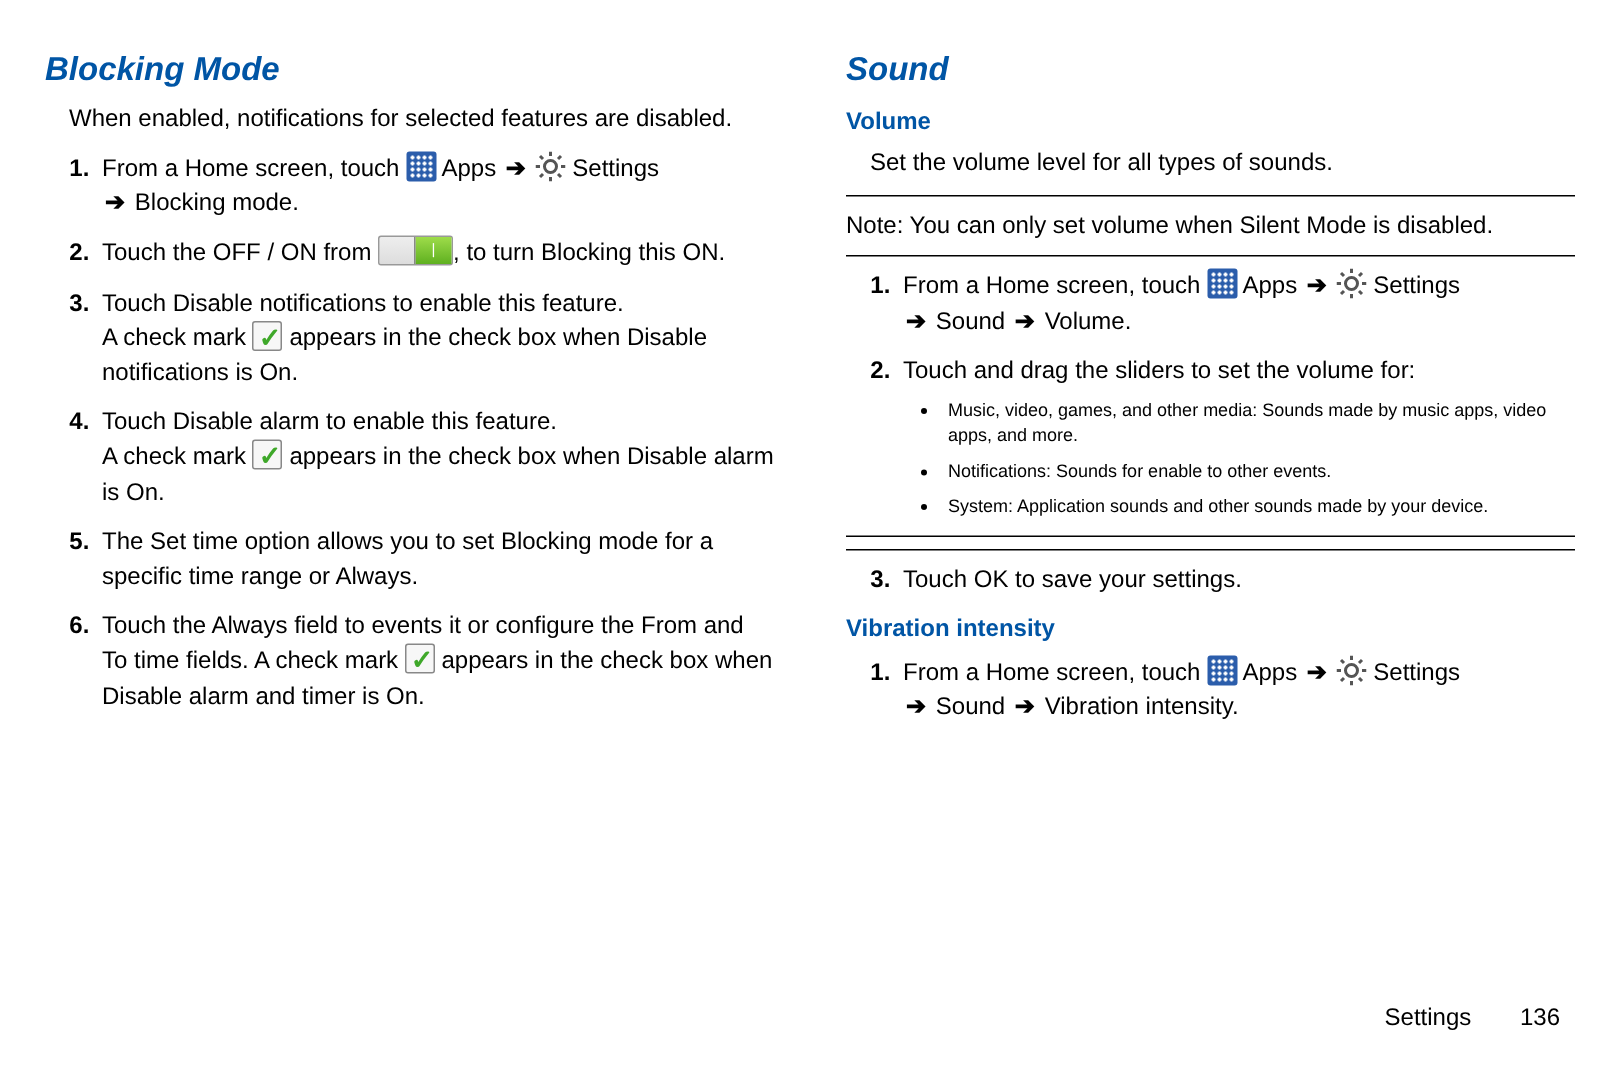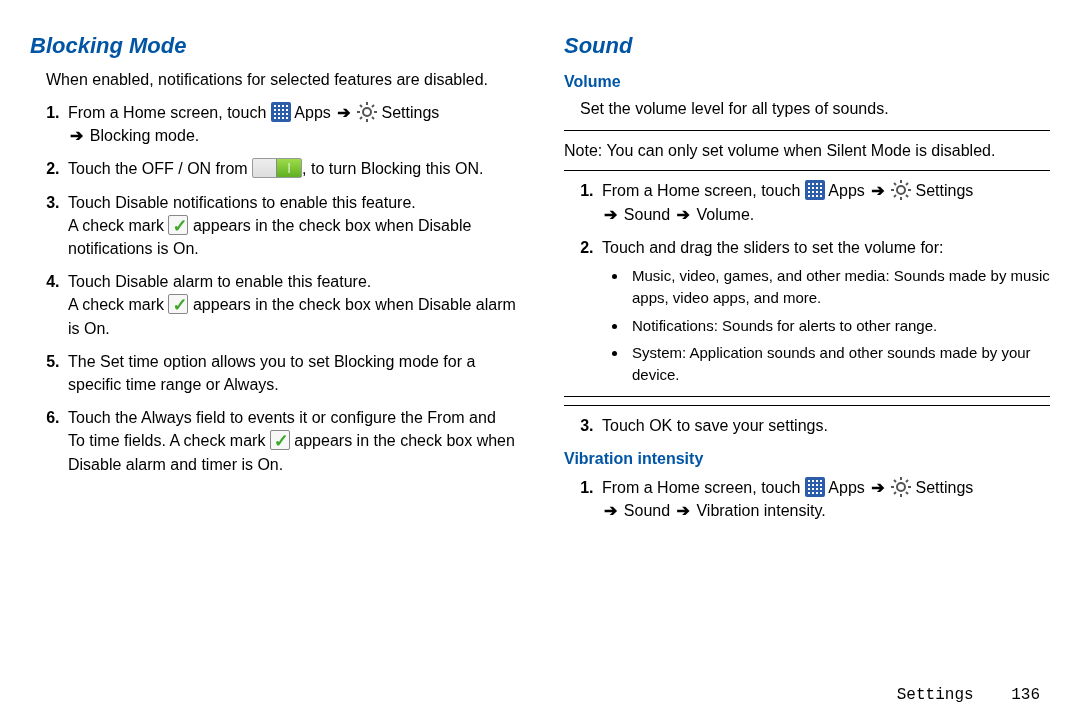--- a/index.html
+++ b/index.html
@@ -46,21 +46,21 @@
     margin-bottom: 10px;
     padding-left: 4px;
   }
   ol li::marker {
     font-weight: bold;
   }
   ul.bullets {
     list-style: disc;
     padding-left: 26px;
     margin: 6px 0;
-    font-size: 15px;
+    font-size: 12px;
   }
   ul.bullets li { margin-bottom: 6px; }
   .b { font-weight: normal; }
   .arrow {
     font-weight: bold;
     display: inline-block;
     margin: 0 2px;
   }
   .icon-apps {
     display: inline-block;
@@ -136,24 +136,23 @@
   hr.sep {
     border: none;
     border-top: 1px solid #000;
     margin: 8px 0;
   }
   .note, .tip {
     margin: 6px 0;
   }
   .footer {
     position: absolute;
-    bottom: 16px;
+    bottom: 32px;
     right: 40px;
     font-size: 16px;
-    font-family: Liberation Mono, monospace;
   }
   .footer .sec { margin-right: 28px; }
   .condensed { font-stretch: condensed; font-family: "Arial Narrow", Arial, sans-serif; }
 </style>
 </head>
 <body>
 
 <svg width="0" height="0" style="position:absolute">
   <defs>
     <g id="gear">
@@ -239,21 +238,21 @@
         <span class="b">Settings</span><br>
         <span class="arrow">➔</span>
         <span class="b">Sound</span>
         <span class="arrow">➔</span>
         <span class="b">Volume</span>.
       </li>
       <li>
         <span>Touch and drag the sliders to set the volume for:</span>
         <ul class="bullets condensed">
           <li><span class="b">Music, video, games, and other media</span><span>: Sounds made by music apps, video apps, and more.</span></li>
-          <li><span class="b">Notifications</span><span>: Sounds for alerts to other range.</span></li>
+          <li><span class="b">Notifications</span><span>: Sounds for enable to other events.</span></li>
           <li><span class="b">System</span><span>: Application sounds and other sounds made by your device.</span></li>
         </ul>
       </li>
     </ol>
 
     <hr class="sep">
     <hr class="sep">
 
     <ol start="3">
       <li>

